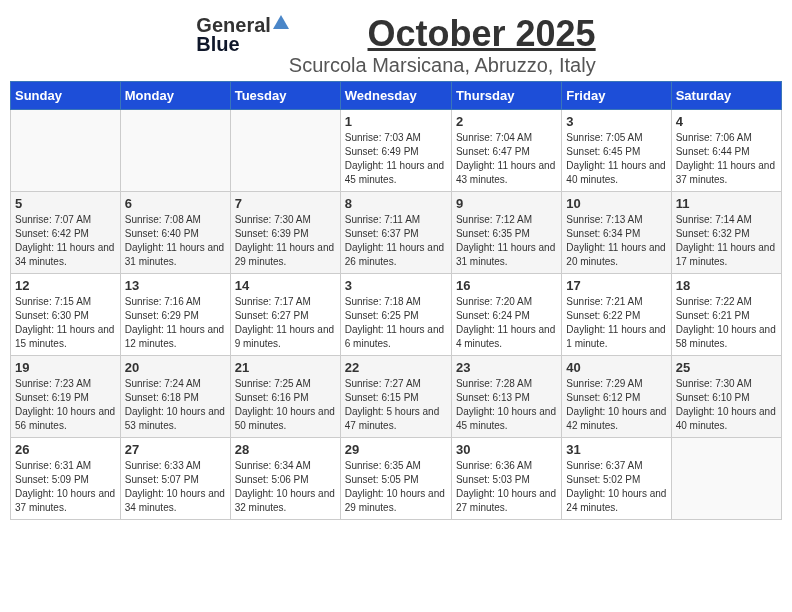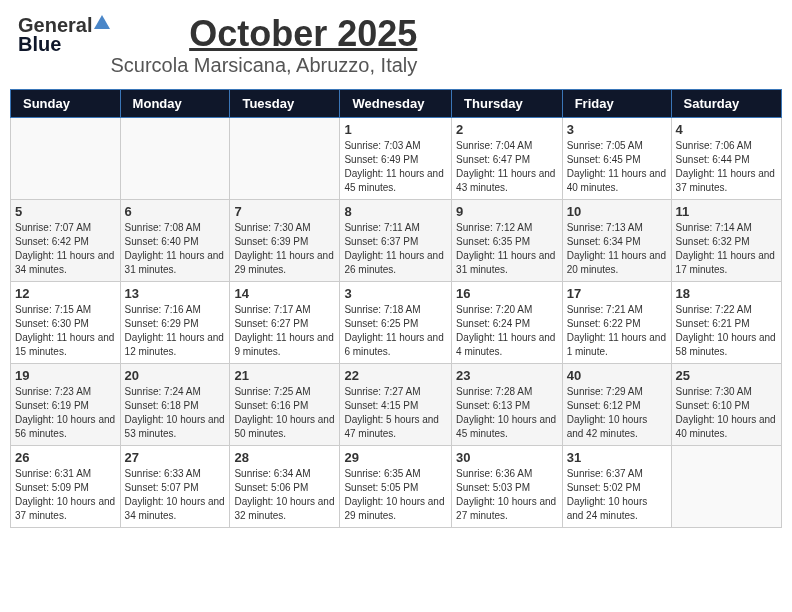--- a/index.html
+++ b/index.html
@@ -5,23 +5,22 @@
     * { box-sizing: border-box; margin: 0; padding: 0; }
     body {
       font-family: Arial, sans-serif;
       background: #fff;
       width: 792px;
       min-height: 612px;
       padding: 10px;
     }
     .header {
       display: flex;
-      justify-content: flex-start;
+      justify-content: center;
       align-items: flex-start;
-      margin-bottom: 8px;
       padding: 4px 8px;
     }
     .logo {
       display: flex;
       flex-direction: column;
       align-items: flex-start;
     }
     .title-area {
       text-align: right;
     }
@@ -35,25 +34,25 @@
     .location-title {
       font-size: 20px;
       color: #555;
     }
     .calendar {
       width: 100%;
       border-collapse: collapse;
       border: 1px solid #ccc;
     }
     .calendar th {
-      background-color: #0f172a;
+      background-color: #1d4ed8;
       color: #fff;
       font-size: 13px;
       font-weight: bold;
-      padding: 6px 12px;
+      padding: 6px 4px;
       text-align: left;
       border: 1px solid #3a76b8;
     }
     .calendar td {
       vertical-align: top;
       border: 1px solid #ccc;
       padding: 4px 4px;
       width: 113px;
       min-height: 80px;
       font-size: 10px;
@@ -290,21 +289,21 @@
         <div class="day-info">
           <span>Sunrise: 7:25 AM</span><br>
           <span>Sunset: 6:16 PM</span><br>
           <span>Daylight: 10 hours and 50 minutes.</span>
         </div>
         </td>
         <td>
           <span class="day-number">22</span>
         <div class="day-info">
           <span>Sunrise: 7:27 AM</span><br>
-          <span>Sunset: 4:15 PM</span><br>
+          <span>Sunset: 6:15 PM</span><br>
           <span>Daylight: 5 hours and 47 minutes.</span>
         </div>
         </td>
         <td>
           <span class="day-number">23</span>
         <div class="day-info">
           <span>Sunrise: 7:28 AM</span><br>
           <span>Sunset: 6:13 PM</span><br>
           <span>Daylight: 10 hours and 45 minutes.</span>
         </div>

